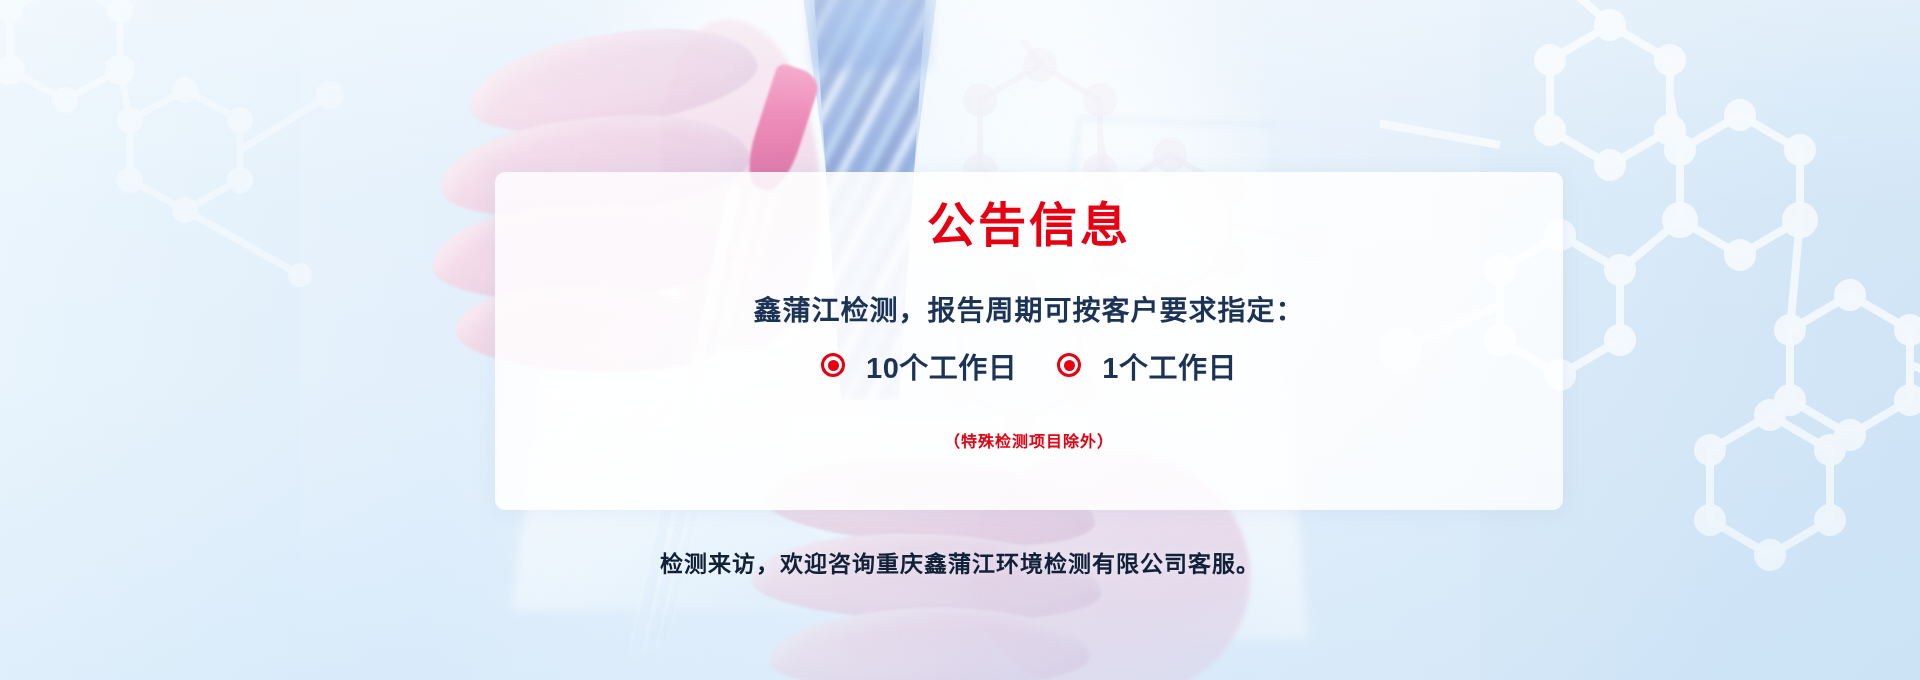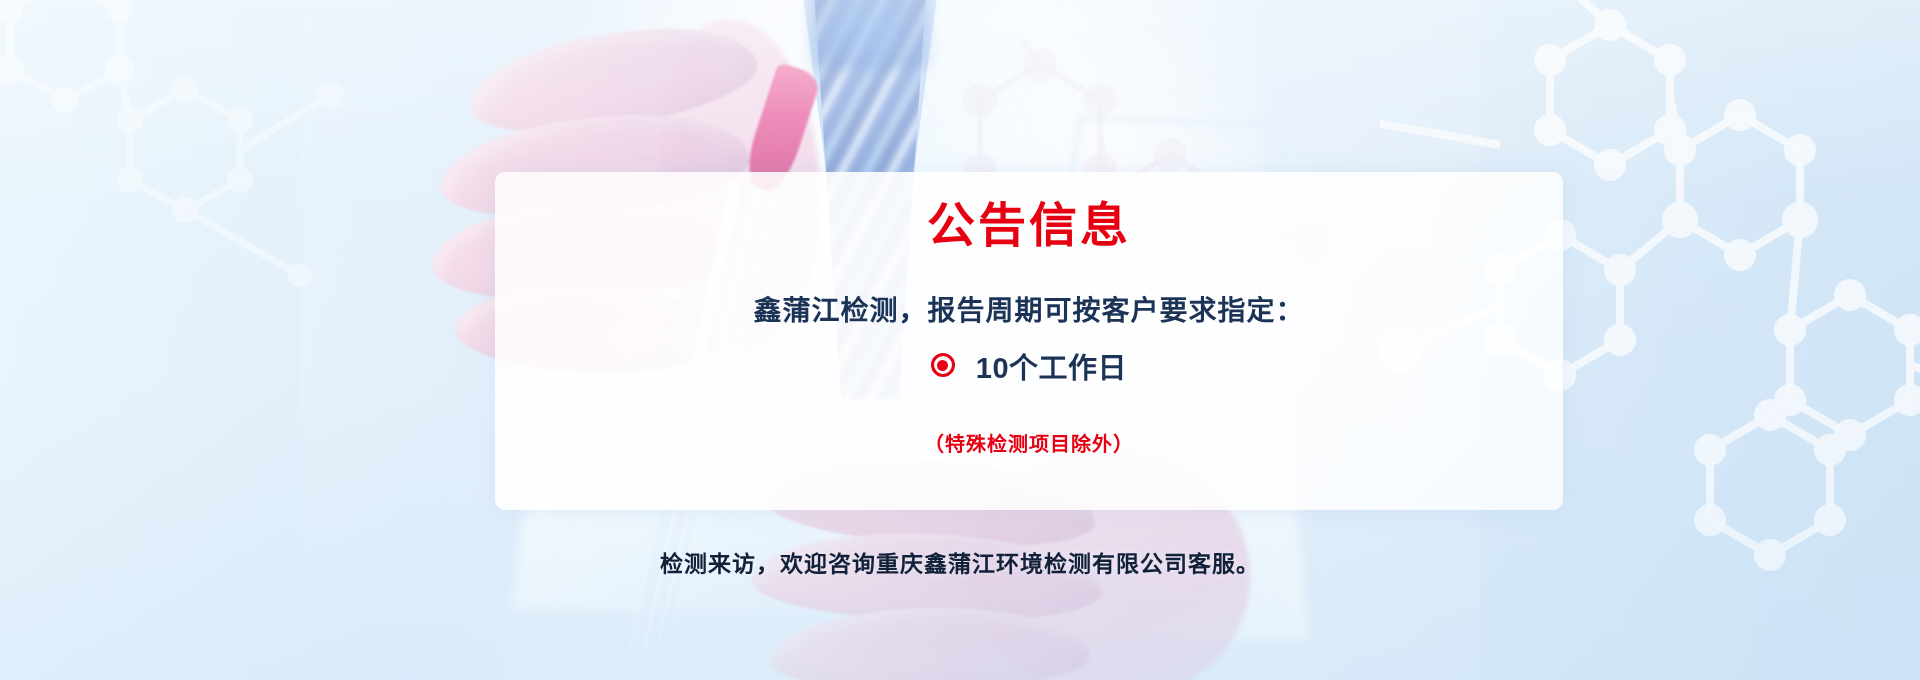--- a/index.html
+++ b/index.html
@@ -281,21 +281,21 @@
     content:"";
     position:absolute;
     left:50%; top:50%;
     width:11px; height:11px;
     margin:-5.5px 0 0 -5.5px;
     border-radius:50%;
     background:#e60012;
   }
   .note{
     margin-top:42px;
-    font-size:20px;
+    font-size:16px;
     font-weight:bold;
     color:#e60012;
     letter-spacing:1px;
     white-space:nowrap;
   }
 
   
   .footer-line{
     position:absolute;
     left:0; right:0; top:545px;
@@ -469,20 +469,24 @@
     <div class="subtitle">鑫蒲江检测，报告周期可按客户要求指定：</div>
 
     <div class="options">
 
       <div class="option">
         <span class="radio"></span>
         <span>10个工作日</span>
       </div>
 
 
+      <div class="option">
+        <span class="radio"></span>
+        <span>1个工作日</span>
+      </div>
 
     </div>
 
     <div class="note">（特殊检测项目除外）</div>
 
   </div>
 
   <div class="footer-line">检测来访，欢迎咨询重庆鑫蒲江环境检测有限公司客服。</div>
 
 </div>

